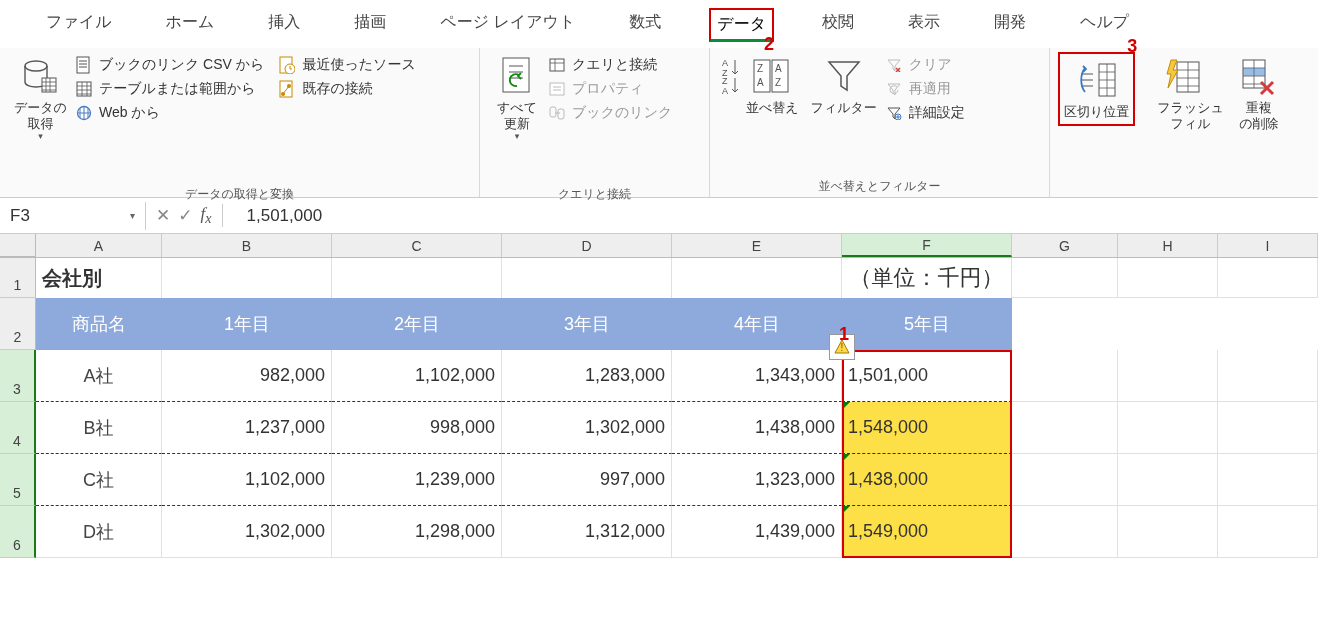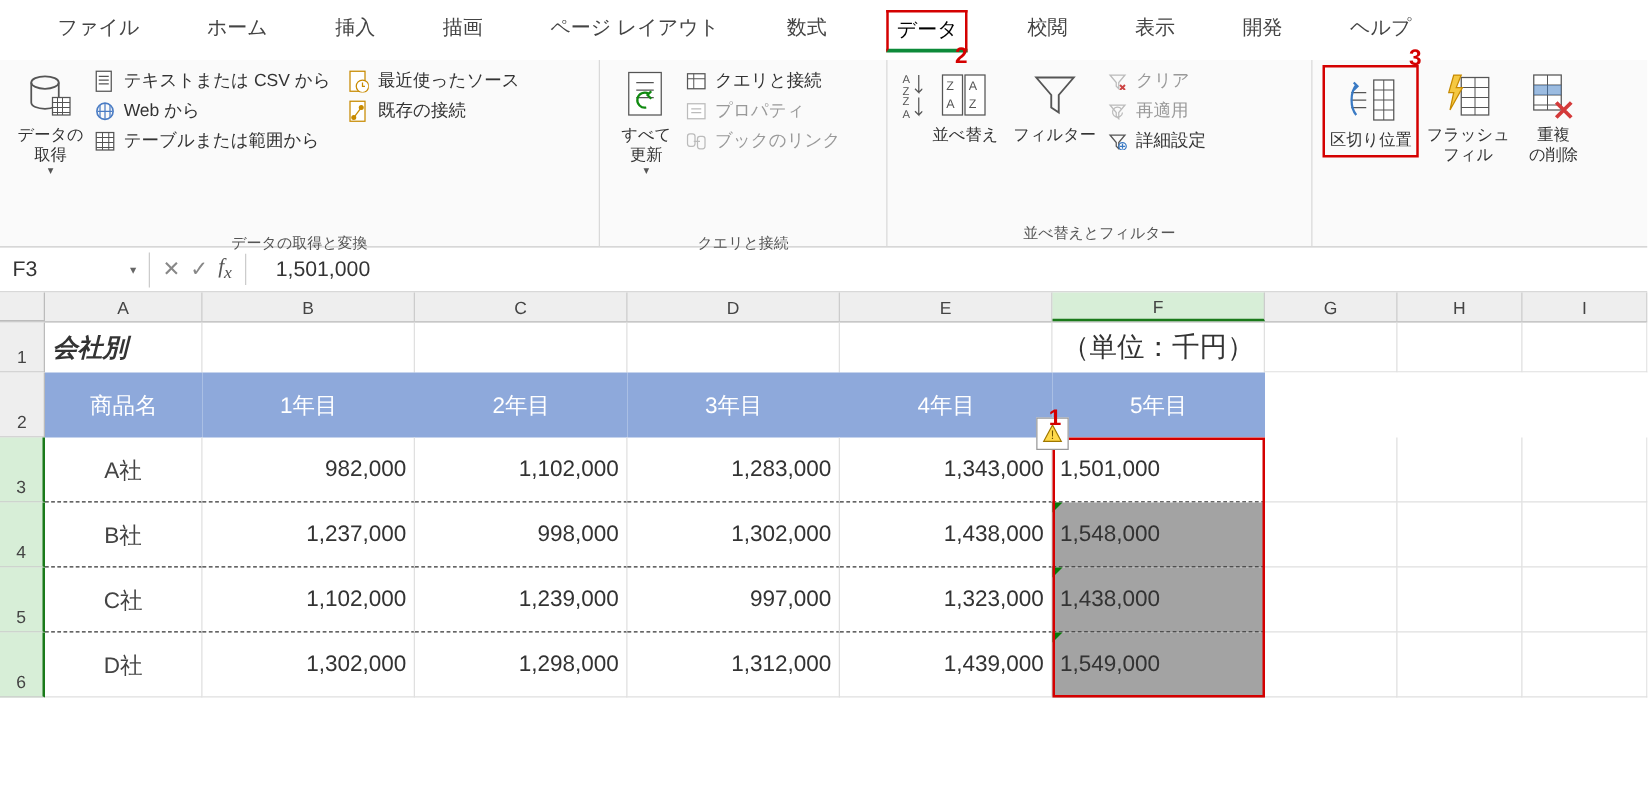--- a/index.html
+++ b/index.html
@@ -93,21 +93,21 @@
 
     
     .formula-bar {
       display: flex;
       align-items: center;
       border-bottom: 1px solid #ccc;
       height: 36px;
       font-size: 17px;
     }
     .name-box {
-      width: 120px;
+      width: 146px;
       border-right: 1px solid #ccc;
       padding: 4px 10px;
       display:flex;
       align-items:center;
       justify-content:space-between;
     }
     .name-box .dd { color:#666; font-size:10px;}
     .fb-icons {
       display:flex;
       gap:8px;
@@ -182,21 +182,21 @@
     .num { justify-content:flex-end; font-variant-numeric: tabular-nums; }
     .txt-left { justify-content:flex-start; }
 
     .dash-bottom { border-bottom: 1px dashed #333; }
 
     .sel-range {
       position:absolute;
       border: 2px solid #d40000;
       pointer-events:none;
     }
-    .sel-fill { background:#a3a3a3; }
+    .sel-fill { background:#fde047; }
     .green-tri::before{
       content:'';
       position:absolute;
       top:0; left:0;
       border-top:8px solid #0a7a0a;
       border-right:8px solid transparent;
     }
     .relpos{position:relative;}
 
     .warn-badge{
@@ -260,39 +260,39 @@
         <span data-name="chevron-down-icon" style="font-size:9px;color:#555;">▾</span>
       </div>
       <div class="small-list">
         <div class="small-item" data-name="from-csv-button">
           <span class="small-icon" data-name="csv-icon">
               <svg width="16" height="18">
                 <rect x="1" y="1" width="12" height="16" fill="#fff" stroke="#555"></rect>
                 <path d="M3 5h8M3 8h8M3 11h8" stroke="#555"></path>
               </svg>
             </span>
-          <span>テキストまたは CSV から</span>
+          <span>ブックのリンク CSV から</span>
+        </div>
+        <div class="small-item" data-name="from-table-button">
+          <span class="small-icon" data-name="table-icon">
+              <svg width="16" height="16">
+                <rect x="1" y="1" width="14" height="14" fill="#fff" stroke="#555"></rect>
+                <path d="M1 5h14M1 9h14M1 13h14M6 1v14M11 1v14" stroke="#555" stroke-width="0.8"></path>
+              </svg>
+            </span>
+          <span>テーブルまたは範囲から</span>
         </div>
         <div class="small-item" data-name="from-web-button">
           <span class="small-icon" data-name="web-icon">
               <svg width="16" height="16">
                 <circle cx="8" cy="8" r="6.5" fill="none" stroke="#4a7cc4" stroke-width="1.3"></circle>
                 <path d="M2 8h12M8 2v12M4 3c0 5 0 7 0 10M12 3c0 5 0 7 0 10" stroke="#4a7cc4" stroke-width="1" fill="none"></path>
               </svg>
             </span>
           <span>Web から</span>
-        </div>
-        <div class="small-item" data-name="from-table-button">
-          <span class="small-icon" data-name="table-icon">
-              <svg width="16" height="16">
-                <rect x="1" y="1" width="14" height="14" fill="#fff" stroke="#555"></rect>
-                <path d="M1 5h14M1 9h14M1 13h14M6 1v14M11 1v14" stroke="#555" stroke-width="0.8"></path>
-              </svg>
-            </span>
-          <span>テーブルまたは範囲から</span>
         </div>
       </div>
       <div class="small-list" style="margin-left:10px;">
         <div class="small-item" data-name="recent-sources-button">
           <span class="small-icon" data-name="recent-icon">
               <svg width="16" height="18">
                 <rect x="1" y="1" width="12" height="16" fill="#fff" stroke="#c78a00"></rect>
                 <circle cx="11" cy="13" r="5" fill="#fff" stroke="#c78a00"></circle>
                 <path d="M11 10v3h2" stroke="#c78a00" fill="none"></path>
               </svg>
@@ -453,21 +453,21 @@
         <span class="lbl">区切り位置</span>
       </div>
       <div class="big-btn" data-name="flash-fill-button">
         <div class="icon-box" data-name="flash-fill-icon">
           <svg width="40" height="40">
               <rect x="14" y="6" width="22" height="30" fill="#fff" stroke="#555"></rect>
               <path d="M14 14h22M14 22h22M14 30h22M25 6v30" stroke="#555" stroke-width="0.8"></path>
               <path d="M8 4l-4 14h4l-3 14 10-18h-5l4-10z" fill="#f5c842" stroke="#c78a00"></path>
             </svg>
         </div>
-        <span class="lbl" style="white-space:pre-line;">フラッシュ
+        <span class="lbl" style="white-space:pre-line;margin-left:16px;">フラッシュ
 フィル</span>
       </div>
       <div class="big-btn" data-name="remove-duplicates-button">
         <div class="icon-box" data-name="remove-duplicates-icon">
           <svg width="40" height="40">
               <rect x="4" y="4" width="22" height="28" fill="#fff" stroke="#555"></rect>
               <path d="M4 12h22M4 20h22M4 28h22M15 4v28" stroke="#555" stroke-width="0.8"></path>
               <rect x="4" y="12" width="22" height="8" fill="#3a7ac4" opacity="0.5"></rect>
               <path d="M22 26l12 12m0-12l-12 12" stroke="#d43a3a" stroke-width="3"></path>
             </svg>
@@ -504,21 +504,21 @@
     <div class="colh" data-name="col-header-e">E</div>
     <div class="colh sel" data-name="col-header-f">F</div>
     <div class="colh" data-name="col-header-g">G</div>
     <div class="colh" data-name="col-header-h">H</div>
     <div class="colh" data-name="col-header-i">I</div>
   </div>
 
   <div class="rows">
     <div class="row r1">
       <div class="rowh" data-name="row-header-1">1</div>
-      <div class="cell title-cell" data-name="cell-a1" style="border-bottom:none;font-style:italic;">会社別</div>
+      <div class="cell title-cell" data-name="cell-a1" style="border-bottom:none;">会社別</div>
       <div class="cell" data-name="cell" style="border-bottom:none;"></div>
       <div class="cell" data-name="cell" style="border-bottom:none;"></div>
       <div class="cell" data-name="cell" style="border-bottom:none;"></div>
       <div class="cell" data-name="cell" style="border-bottom:none;"></div>
       <div class="cell unit-cell" data-name="cell-f1" style="border-bottom:none;">（単位：千円）</div>
       <div class="cell" data-name="cell"></div>
       <div class="cell" data-name="cell"></div>
       <div class="cell" data-name="cell"></div>
     </div>
 

